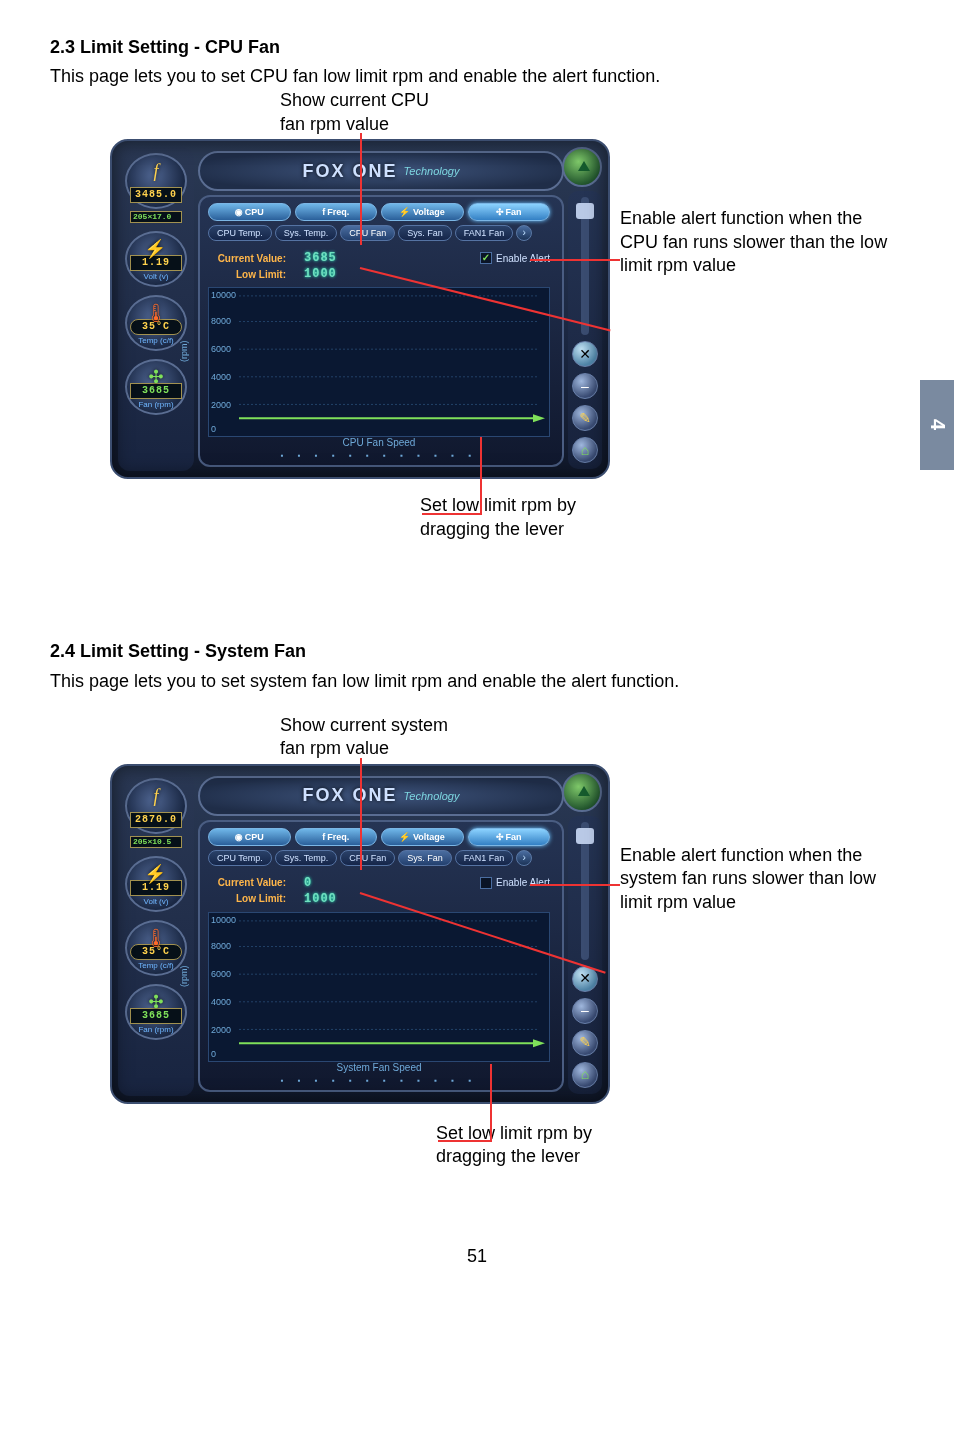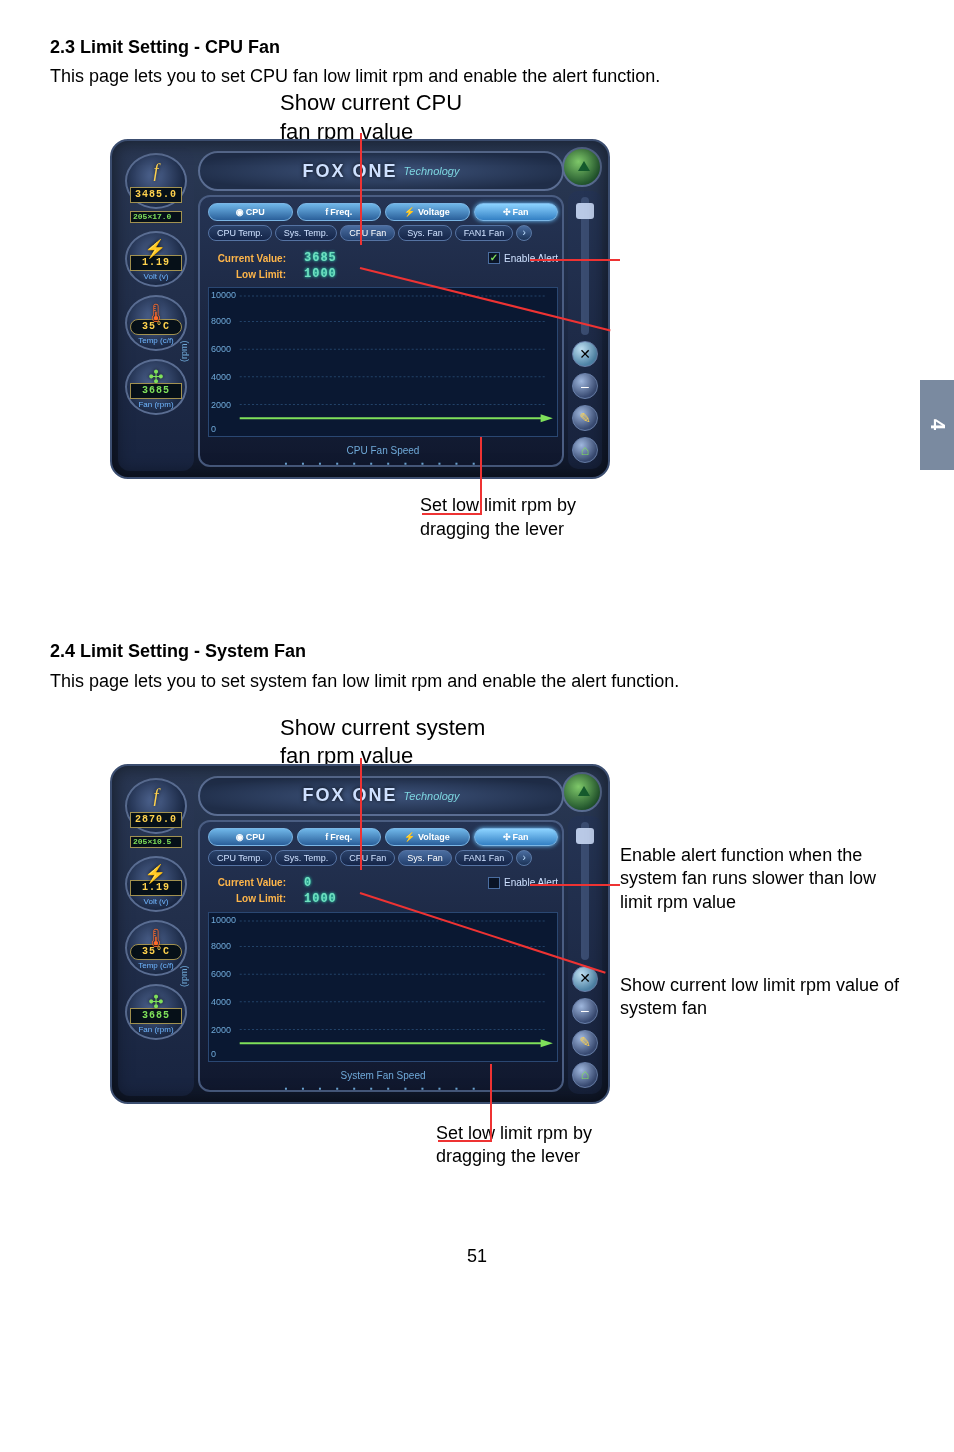--- a/index.html
+++ b/index.html
@@ -9,21 +9,21 @@
     width: 954px;
     padding: 35px 50px 40px 50px;
     position: relative;
     color: #000;
     font-size: 18px;
     line-height: 1.4;
   }
   .section-heading { font-weight: bold; font-size: 18px; margin-bottom: 4px; }
   .section-desc { font-size: 18px; margin-bottom: 6px; }
   .fig-wrap { position: relative; margin: 0 0 40px 0; }
-  .caption-top { position: absolute; top: -50px; left: 230px; font-size: 22px; line-height: 1.3; }
+  .caption-top { position: absolute; top: -50px; left: 230px; font-size: 18px; line-height: 1.3; }
   .annotation { position: absolute; font-size: 18px; line-height: 1.3; }
 
   
   .app {
     position: relative;
     width: 500px; height: 340px;
     margin-left: 60px;
     background: linear-gradient(#2b3a55, #1a2640 60%, #10182a);
     border-radius: 18px;
     border: 2px solid #3c4e70;
@@ -111,21 +111,21 @@
   .rb-close{ background:radial-gradient(circle at 35% 30%, #bfe0f2, #4f84a7 70%);}
   .rb-min{ color:#fff;}
   .rb-cfg{ color:#ffd24d;}
   .rb-home{ color:#7fe05a;}
 
   
   .panel{
     position:absolute; left:86px; right:44px; top:54px; bottom:10px;
     background:linear-gradient(#253454,#10182e);
     border:2px solid #4a5d82; border-radius:12px;
-    padding:6px 4px 4px 8px;
+    padding:6px 12px 4px 8px;
   }
   .toptabs{ display:flex; gap:4px; margin-bottom:4px;}
   .toptab{
     flex:1; height:18px; border-radius:9px;
     background:linear-gradient(#6fb6e8,#2a5f9a);
     border:1px solid #7bb6e5;
     font:bold 9px/16px Arial; color:#fff; text-align:center;
     position:relative; overflow:hidden;
   }
   .toptab .ticon{ margin-right:2px; }
@@ -162,21 +162,21 @@
   
   .chart{
     position:relative; margin-top:6px; height:150px;
     background:#0a1832; border:1px solid #2a4772;
   }
   .chart .ylabel{ position:absolute; left:-30px; top:50%; transform:rotate(-90deg); transform-origin:left top; font:9px Arial; color:#6fa9d8;}
   .chart .ytick{ position:absolute; left:2px; font:9px Arial; color:#6fa9d8;text-align:right;}
   .chart .grid line{ stroke:#224268; stroke-dasharray:2 2;}
   .chart .limitline{ stroke:#7fe05a; stroke-width:2;}
   .chart .lever{ fill:#7fe05a;}
-  .chart-title{ font:10px Arial; color:#6fa9d8; text-align:center; margin-top:8px;}
+  .chart-title{ font:10px Arial; color:#6fa9d8; text-align:center; margin-top:0;}
   .bottom-dots{ text-align:center; color:#6fa9d8; letter-spacing:6px; font-size:8px; margin-top:2px;}
 
   
   .leader{ position:absolute; background:#e33; z-index:5;}
 
   
   .page-side-tab{
     position:absolute; right:0; top:380px; width:34px; height:90px;
     background:#7a8aa0; color:#fff; font:bold 20px Arial;
     display:flex; align-items:center; justify-content:center;
@@ -295,20 +295,21 @@
       <div class="bottom-dots">▪ ▪ ▪ ▪ ▪ ▪ ▪ ▪ ▪ ▪ ▪ ▪</div>
     </div>
   </div>
 
   <div class="leader" style="left:310px; top:-6px; width:2px; height:112px;"></div>
   <div class="leader" style="left:480px; top:120px; width:90px; height:2px;"></div>
   <div class="leader" style="left:310px; top:128px; width:258px; height:2px; transform:rotate(14deg); transform-origin:left center;"></div>
   <div class="leader" style="left:430px; top:298px; width:2px; height:78px;"></div>
   <div class="leader" style="left:372px; top:374px; width:60px; height:2px;"></div>
 
+  <div class="annotation" style="left:570px; top:68px; width:280px;">Enable alert function when the CPU fan runs slower than the low limit rpm value</div>
   <div class="annotation" style="left:370px; top:355px; width:220px; white-space:pre-line;">Set low limit rpm by
 dragging the lever</div>
 </div>
 
 <div style="height:30px;"></div>
 <div class="section-heading">2.4 Limit Setting - System Fan</div>
 <div class="section-desc">This page lets you to set system fan low limit rpm and enable the alert function.</div>
 
 <div class="fig-wrap" style="height:440px; margin-top:70px;">
   <div class="caption-top" style="white-space:pre-line;">Show current system
@@ -412,18 +413,17 @@
     </div>
   </div>
 
   <div class="leader" style="left:310px; top:-6px; width:2px; height:112px;"></div>
   <div class="leader" style="left:480px; top:120px; width:90px; height:2px;"></div>
   <div class="leader" style="left:310px; top:128px; width:258px; height:2px; transform:rotate(18deg); transform-origin:left center;"></div>
   <div class="leader" style="left:440px; top:300px; width:2px; height:78px;"></div>
   <div class="leader" style="left:388px; top:376px; width:54px; height:2px;"></div>
 
   <div class="annotation" style="left:570px; top:80px; width:280px;">Enable alert function when the system fan runs slower than low limit rpm value</div>
-  <div class="annotation" style="left:570px; top:210px; width:280px;">Show current low limit rpm value of system fan</div>
   <div class="annotation" style="left:386px; top:358px; width:220px; white-space:pre-line;">Set low limit rpm by
 dragging the lever</div>
 </div>
 
 <div class="page-number">51</div>
 
 </body></html>

